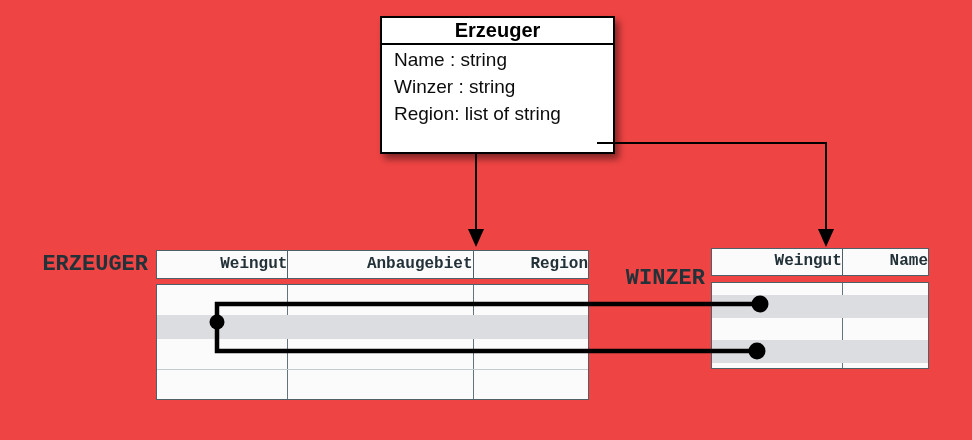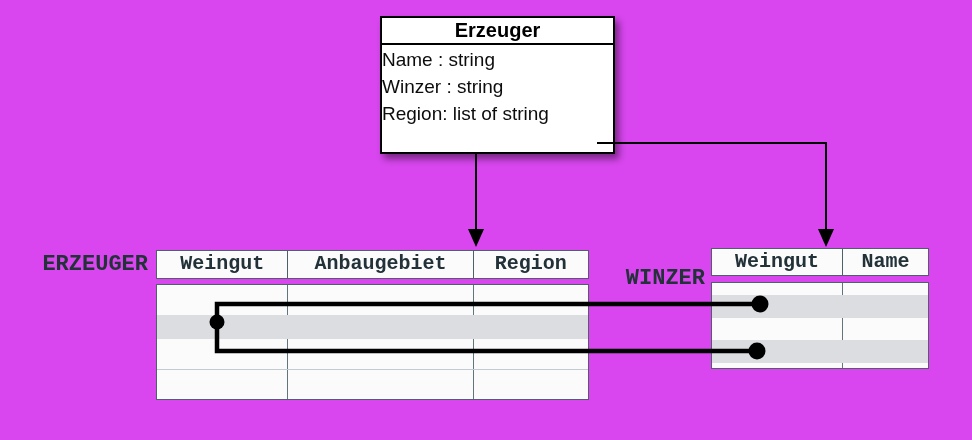--- a/index.html
+++ b/index.html
@@ -1,52 +1,52 @@
 <!DOCTYPE html>
 <html><head>
 <meta charset="utf-8">
 <style>
   html,body { margin:0; padding:0; }
   .stage {
     position:relative; width:972px; height:440px;
-    background:#d946ef; overflow:hidden;
+    background:#ef4444; overflow:hidden;
     font-family:"Liberation Sans", sans-serif;
   }
 
   
   .classbox {
     position:absolute; left:380px; top:16px; width:235px; height:138px;
     box-sizing:border-box; background:#ffffff; border:2px solid #000;
     box-shadow:4px 5px 7px rgba(0,0,0,0.45);
     z-index:3;
   }
   .classbox-title {
     height:25px; border-bottom:2px solid #000;
     text-align:center; font-weight:bold; font-size:20px; line-height:25px;
     color:#000;
   }
-  .classbox-attrs { padding-left:0; padding-top:1px; }
+  .classbox-attrs { padding-left:12px; padding-top:1px; }
   .classbox-attr {
     font-size:19px; line-height:27px; white-space:nowrap; color:#0c0c0c;
   }
 
   
   .tbl-label {
     position:absolute; text-align:right;
     font-family:"Liberation Mono", monospace; font-weight:bold;
     font-size:22px; color:#233239; white-space:nowrap;
   }
   .tbl-header {
     position:absolute; display:flex; box-sizing:border-box;
     background:#fbfbfb; border:1.5px solid #4e6068;
     font-family:"Liberation Mono", monospace; font-weight:bold;
     color:#233239; z-index:2;
   }
   .hcell {
-    text-align:center; font-size:20px; box-sizing:border-box;
+    text-align:right; font-size:16px; box-sizing:border-box;
   }
   .hcell + .hcell { border-left:1px solid #4e6068; }
 
   .tbl-body {
     position:absolute; box-sizing:border-box;
     background:#fbfbfb; border:1.5px solid #4e6068; z-index:2;
   }
   .vdiv { position:absolute; top:0; bottom:0; width:1px; background:#62757d; }
   .hgrid { position:absolute; left:0; right:0; height:1px; background:#c2cbcf; }
   .band  { position:absolute; left:0; right:0; background:#dcdde0; }

